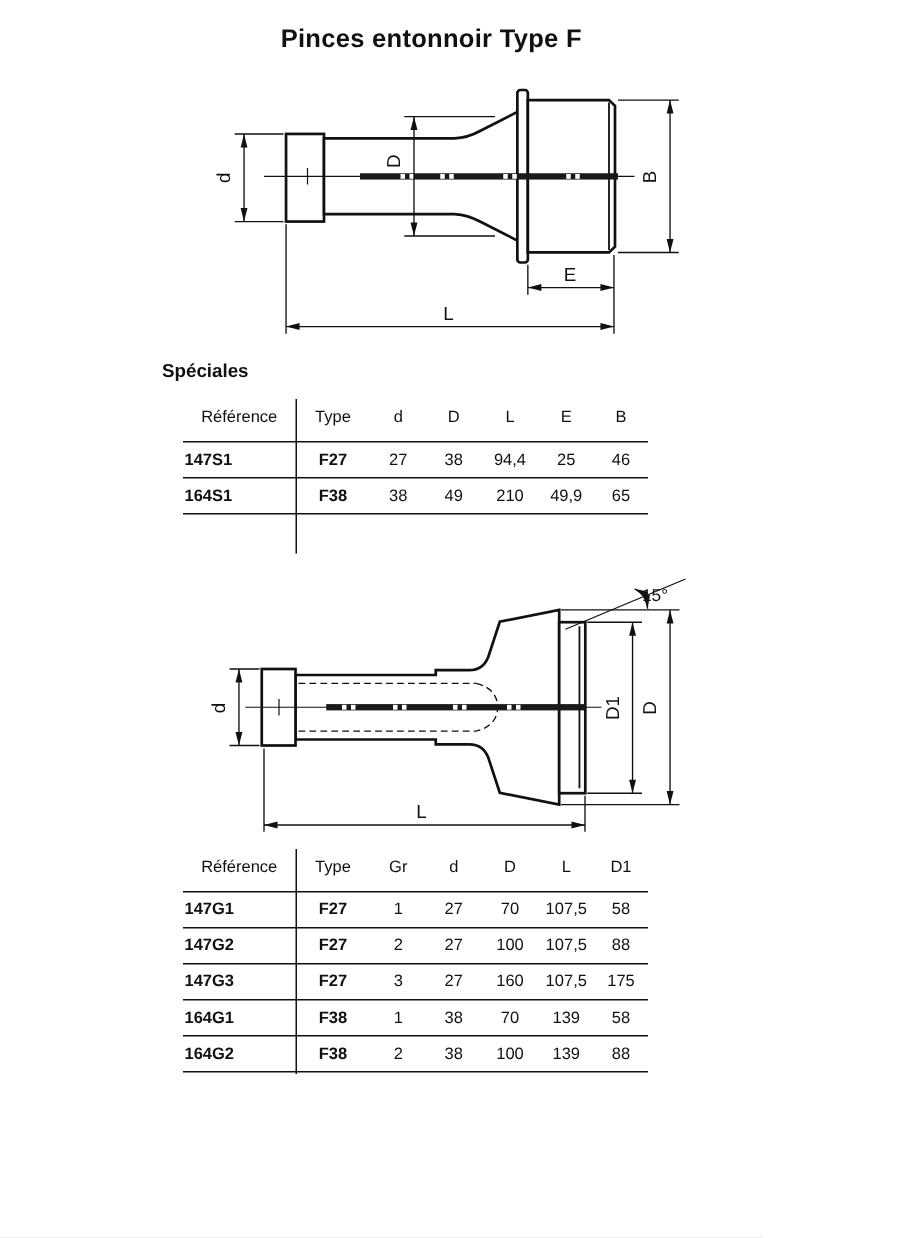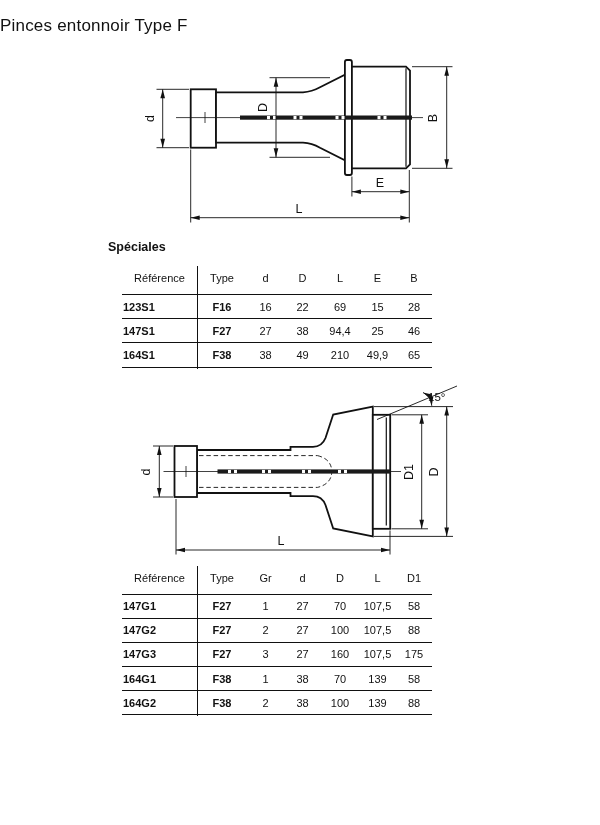--- a/index.html
+++ b/index.html
@@ -1,19 +1,19 @@
 <!DOCTYPE html>
 <html><head>
 <meta charset="utf-8">
 <style>
   html,body{margin:0;padding:0;background:#e8e8e8}
   .page{position:relative;width:600px;height:825px;margin:0 auto;background:#fff;
         font-family:"Liberation Sans",sans-serif;color:#111;overflow:hidden}
-  .title{position:absolute;top:16px;left:0;right:25px;text-align:left;
-         font-size:17px;font-weight:normal;letter-spacing:.2px}
+  .title{position:absolute;top:16px;left:0;right:25px;text-align:center;
+         font-size:17px;font-weight:bold;letter-spacing:.2px}
   .heading{position:absolute;left:108px;top:240px;font-size:12.5px;font-weight:bold}
   .drawing{position:absolute}
   .dtable{position:absolute;left:122px;width:310px}
   .tr{display:grid;grid-template-columns:75px 50px 37px 37px 38px 37px 36px;
       align-items:center;border-bottom:1.6px solid #111;box-sizing:border-box}
   .tr.thead{height:33px;font-weight:normal}
   .tr.tbody{height:24.2px}
   .td{text-align:center;font-size:11px;white-space:nowrap}
   .tr.tbody .td:nth-child(1){text-align:left;font-weight:bold;padding-left:1px}
   .tr.tbody .td:nth-child(2){font-weight:bold}
@@ -104,29 +104,20 @@
       <div class="tr thead">
         <div class="td">Référence</div>
         <div class="td">Type</div>
         <div class="td">d</div>
         <div class="td">D</div>
         <div class="td">L</div>
         <div class="td">E</div>
         <div class="td">B</div>
       </div>
       <div class="tr tbody">
-        <div class="td">123S1</div>
-        <div class="td">F16</div>
-        <div class="td">16</div>
-        <div class="td">22</div>
-        <div class="td">69</div>
-        <div class="td">15</div>
-        <div class="td">28</div>
-      </div>
-      <div class="tr tbody">
         <div class="td">147S1</div>
         <div class="td">F27</div>
         <div class="td">27</div>
         <div class="td">38</div>
         <div class="td">94,4</div>
         <div class="td">25</div>
         <div class="td">46</div>
       </div>
       <div class="tr tbody">
         <div class="td">164S1</div>

